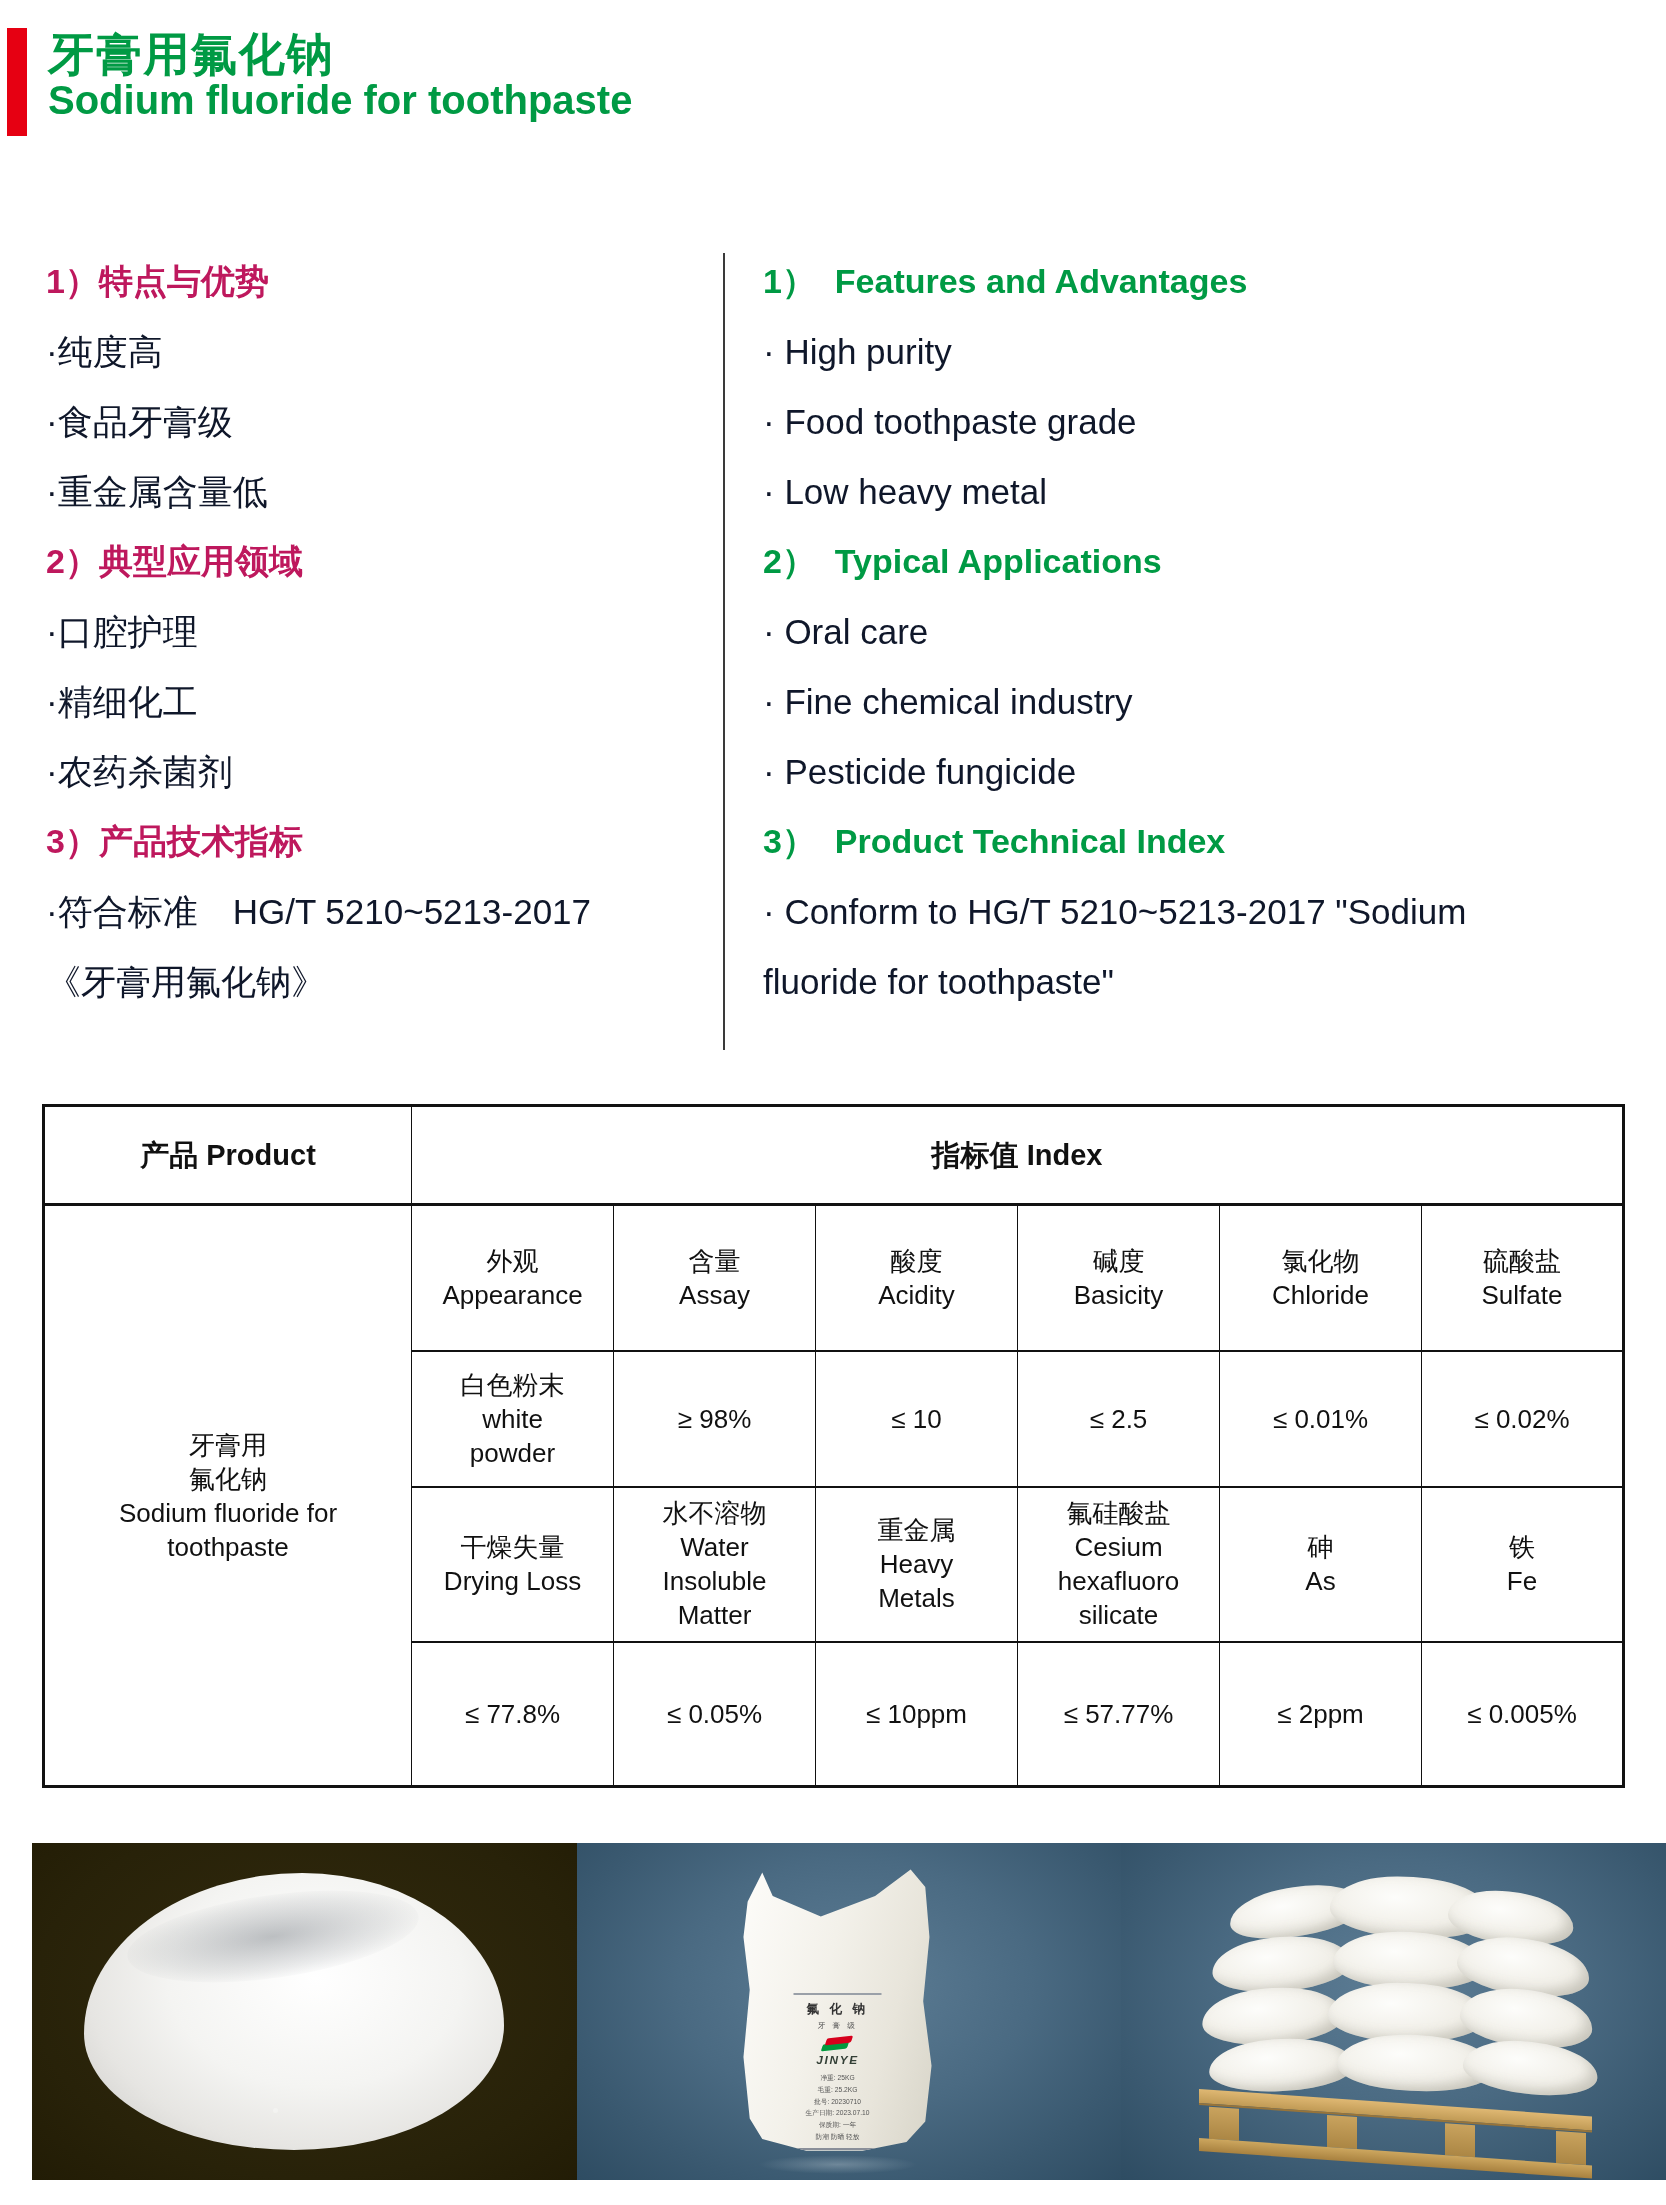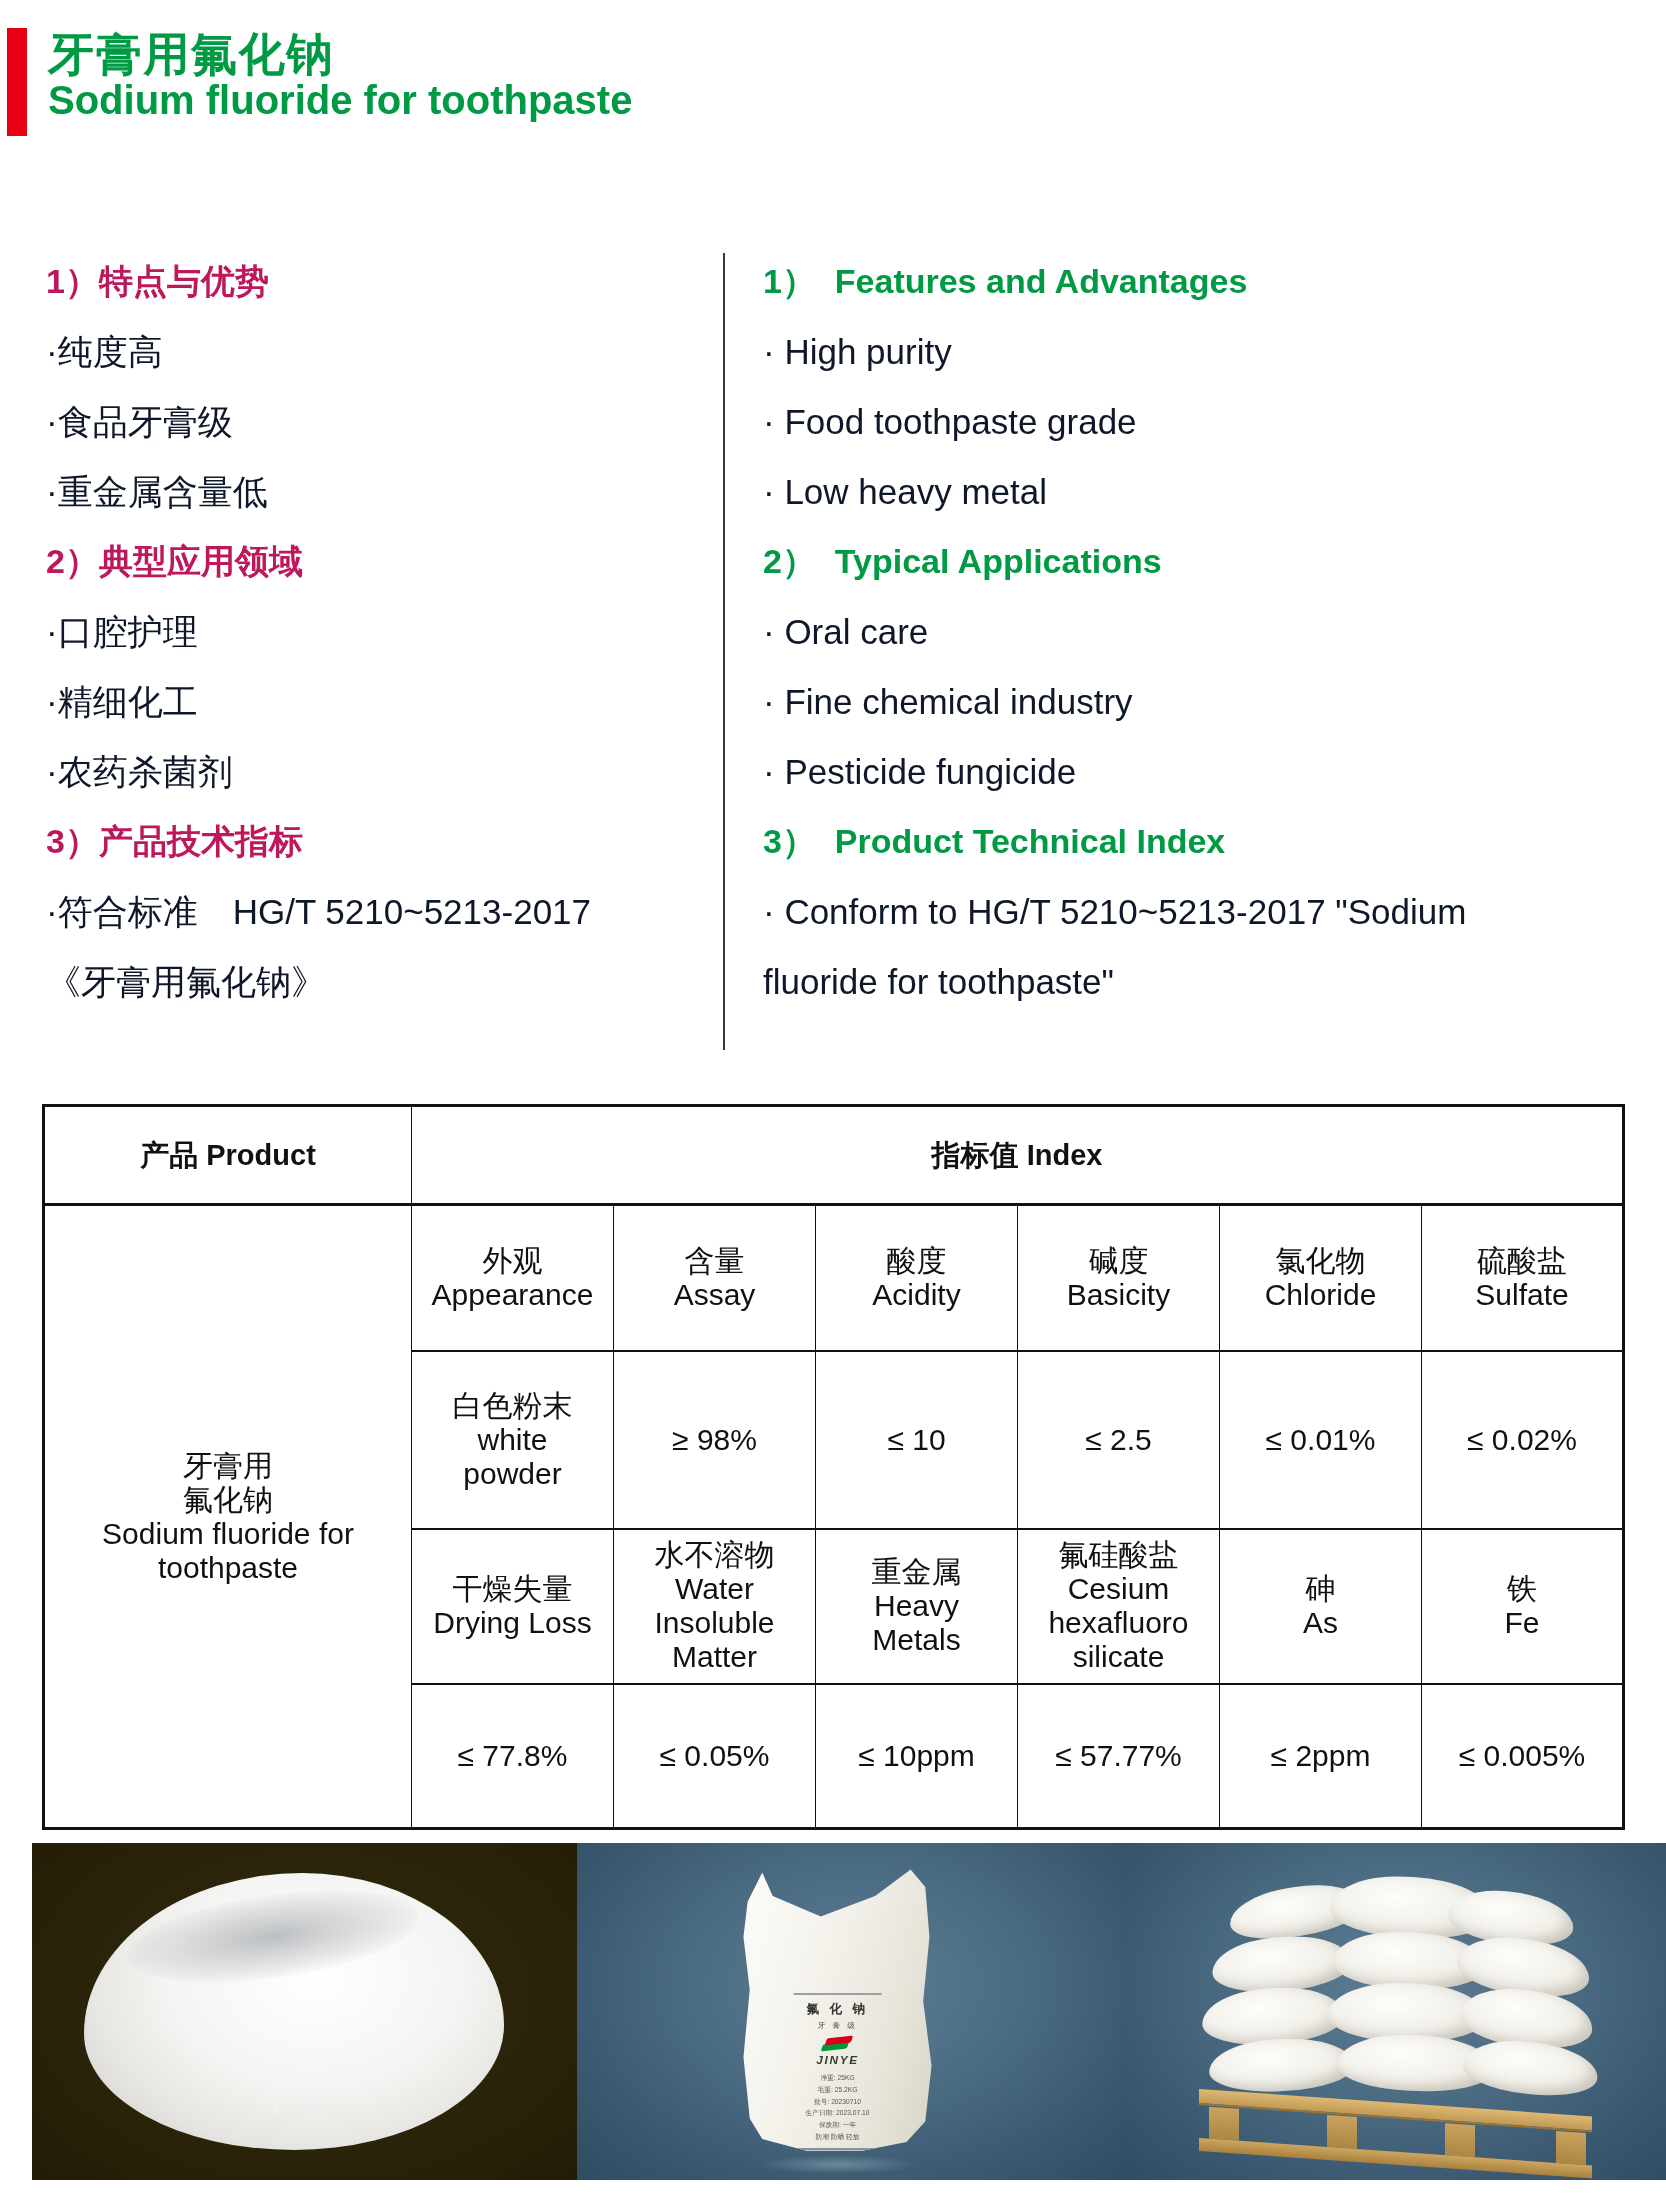--- a/index.html
+++ b/index.html
@@ -22,28 +22,28 @@
   .col-right .line.heading{color:#009a44;}
   .v-divider{position:absolute;left:723px;top:253px;width:1.7px;height:797px;background:#3a3a3a;}
   
   table.spec{
     position:absolute;left:42px;top:1104px;width:1579px;
     border-collapse:collapse;table-layout:fixed;
     border:3.4px solid #111;
   }
   table.spec th,table.spec td{
     border:1.7px solid #111;text-align:center;vertical-align:middle;
-    white-space:pre-line;padding:0 5px;font-size:30px;line-height:34px;color:#111;
+    white-space:pre-line;padding:0 5px;font-size:26px;line-height:34px;color:#111;
   }
   table.spec .r2 th,table.spec .r2 td{border-top:3.4px solid #111;}
   table.spec .r3 td{border-top:2.5px solid #111;}
   table.spec .r4 td{border-top:2.5px solid #111;}
   table.spec .r5 td{border-top:2.5px solid #111;}
   table.spec .r1 th{font-size:29px;font-weight:bold;}
-  .r1{height:99px;} .r2{height:146px;} .r3{height:178px;} .r4{height:155px;} .r5{height:145px;}
+  .r1{height:99px;} .r2{height:146px;} .r3{height:136px;} .r4{height:155px;} .r5{height:145px;}
   col.c0{width:368px;} col.cx{width:202px;}
   td.product-cell{font-size:26px;line-height:35px;}
   
   .photo{position:absolute;top:1843px;width:556px;height:337px;overflow:hidden;}
   .photo1{left:32px;background:radial-gradient(ellipse at 50% 45%,#332b0e 0%,#282209 70%,#221c05 100%);}
   .photo2{left:577px;}
   .photo3{left:1121px;}
   .photo2,.photo3{background:radial-gradient(ellipse at 50% 42%,#5d7d95 0%,#4a6a82 45%,#3a5970 75%,#2e4c62 100%);}
   
   .powder-pile{

